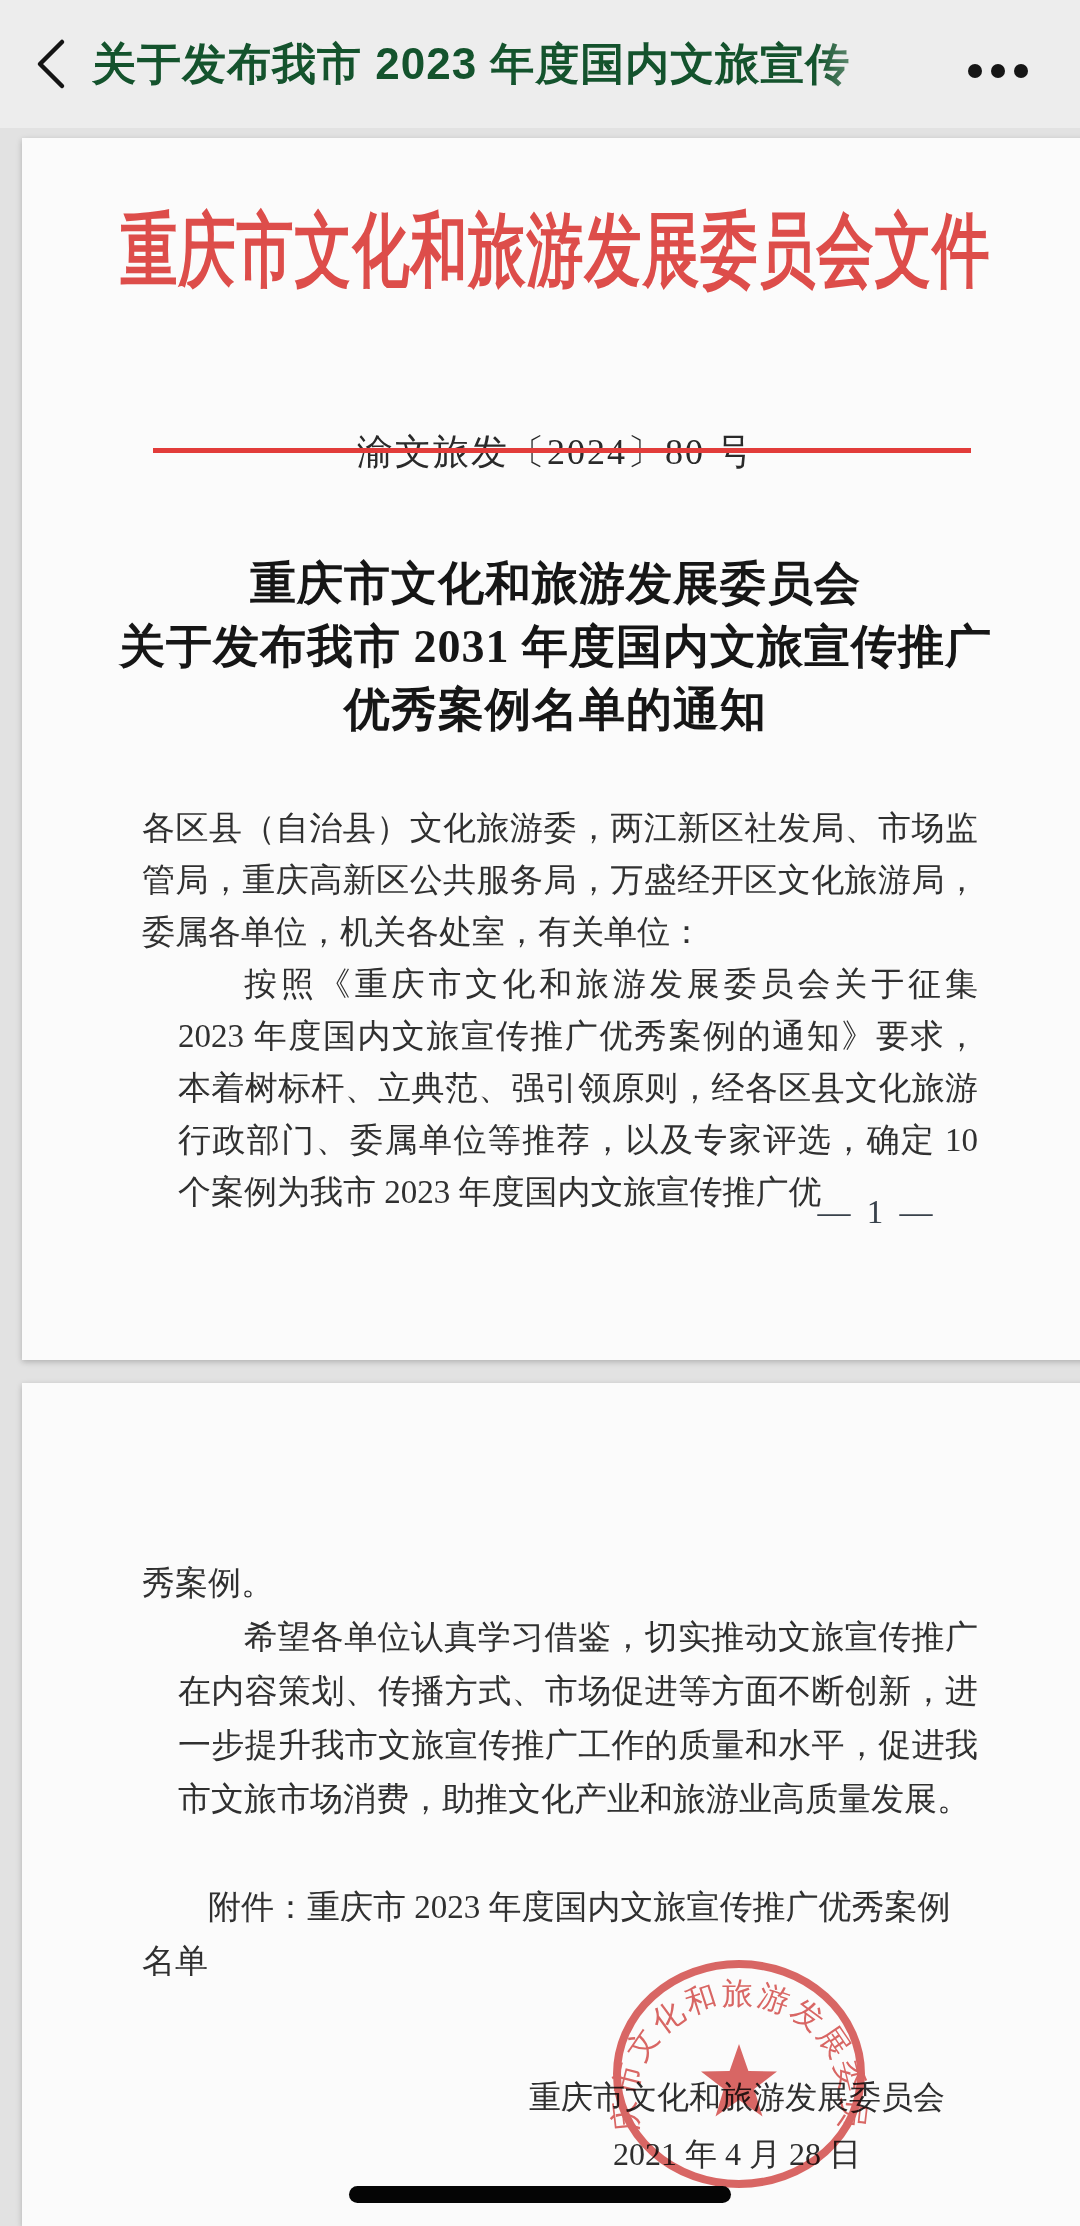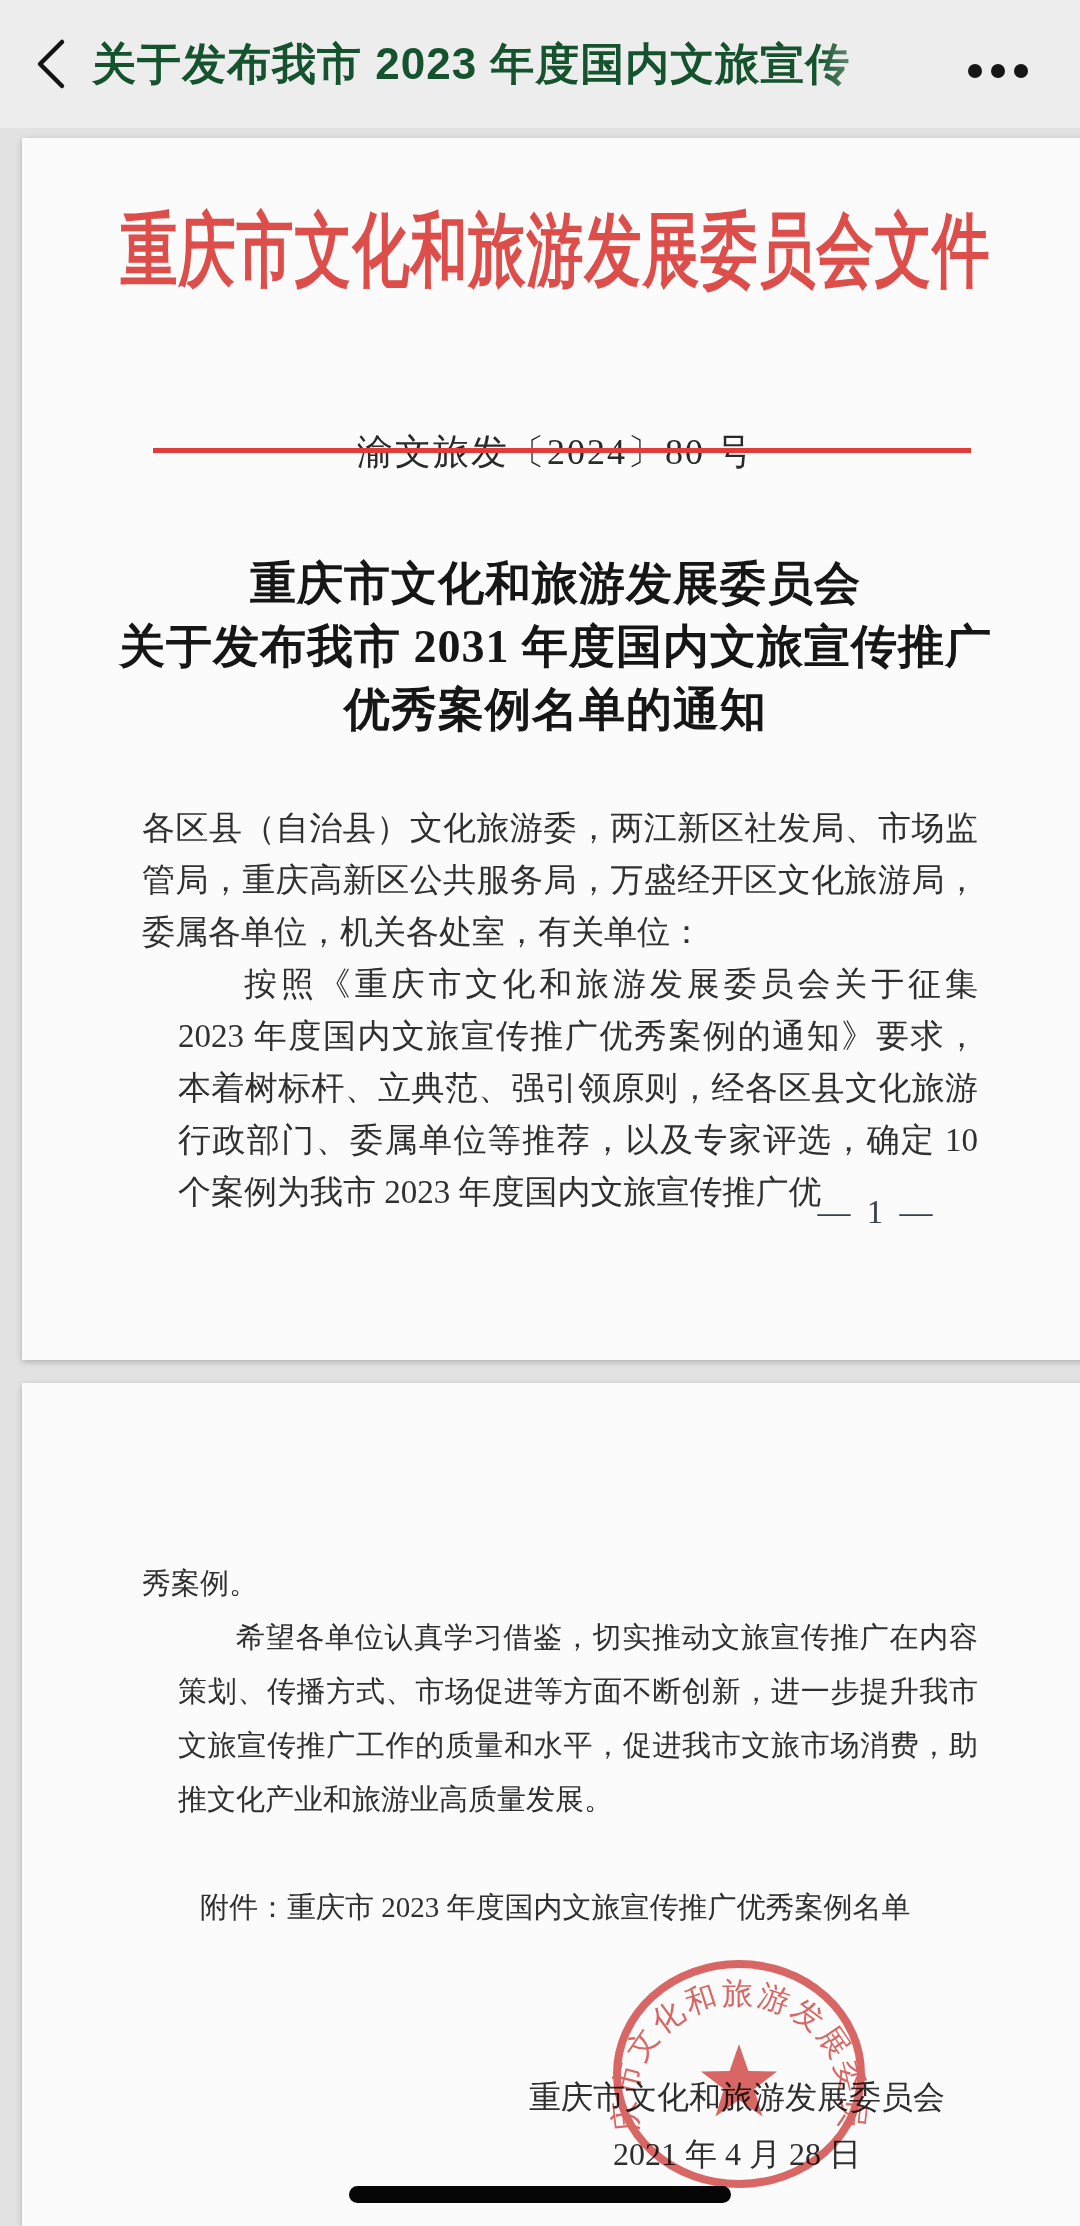--- a/index.html
+++ b/index.html
@@ -65,21 +65,21 @@
   .indent { text-indent:2em;margin-left:36px; }
   .page-number {
     position:absolute; top:1056px; left:760px; width:190px; text-align:center;
     font-family:"Liberation Serif","DejaVu Serif",serif;
     font-size:33px; color:#38414b; letter-spacing:4px;
   }
 
   .body-text2 {
     position:absolute; left:120px; top:173px; width:836px;
     font-family:"Liberation Serif","DejaVu Serif",serif;
-    font-size:29px; line-height:54px; color:#303030; text-align:justify;
+    font-size:33px; line-height:54px; color:#303030; text-align:justify;
   }
   .attachment { margin-top:54px; text-indent:2em; text-align:left; }
 
   .signature {
     position:absolute; left:420px; top:686px; width:590px; text-align:center;
     font-family:"Liberation Serif","DejaVu Serif",serif;
     font-size:32px; line-height:57px; color:#2e2e2e;
   }
 
   .stamp-svg {

